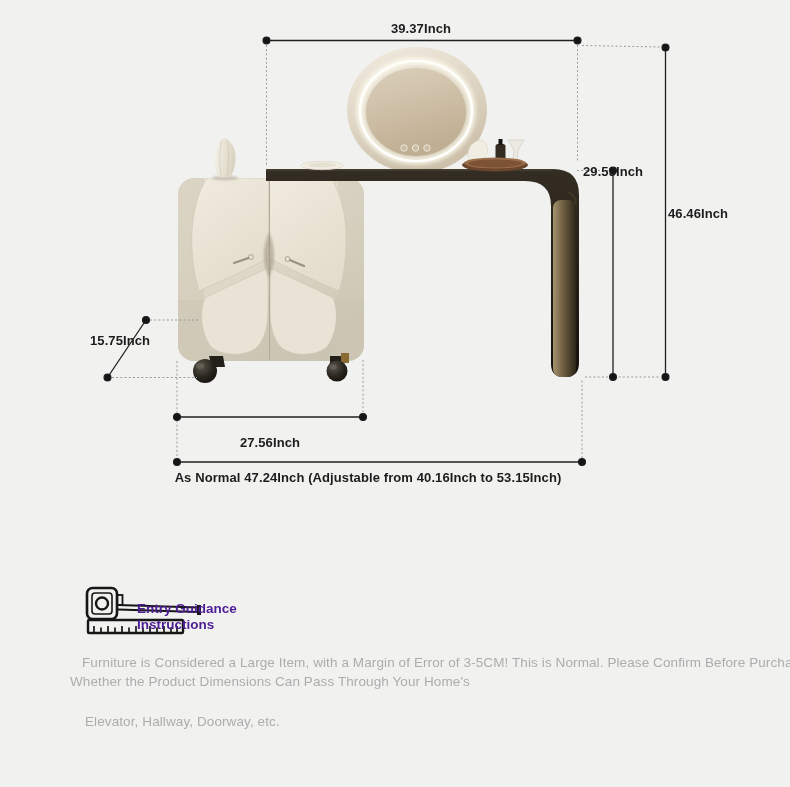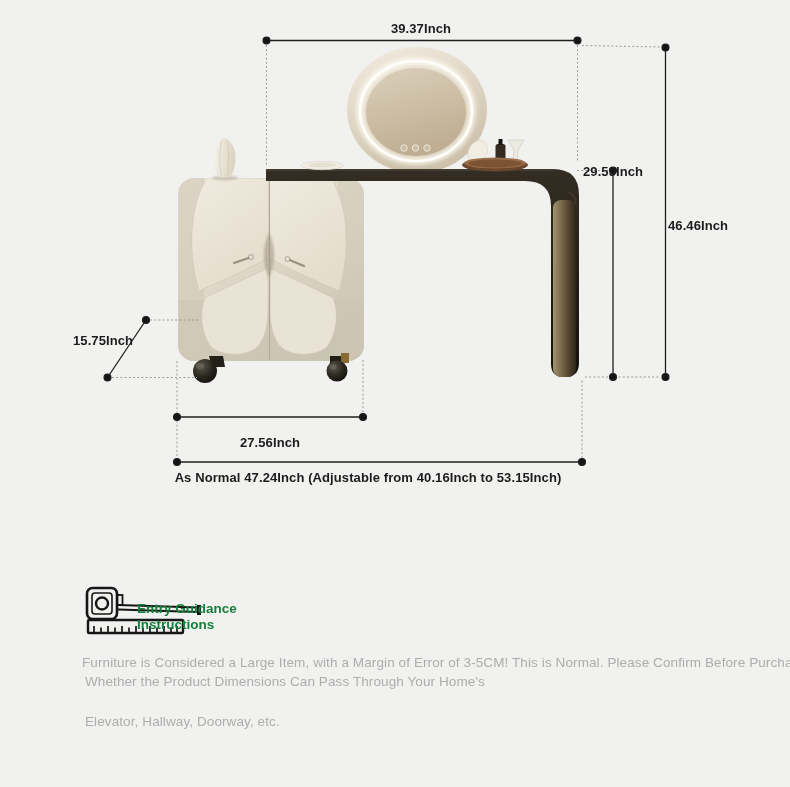--- a/index.html
+++ b/index.html
@@ -9,28 +9,28 @@
   }
   .stage svg.scene{position:absolute;left:0;top:0;}
   .dim-label{
     position:absolute;font-size:13px;font-weight:700;color:#1c1c1c;white-space:nowrap;
     letter-spacing:.1px;
   }
   .dim-label.centered{transform:translateX(-50%);}
   .guide-icon{position:absolute;left:85px;top:585px;width:130px;height:52px;}
   .guide-title{
     position:absolute;left:137px;top:601px;font-size:13.5px;font-weight:700;
-    color:#15803d;line-height:15.5px;white-space:nowrap;
+    color:#4c1d95;line-height:15.5px;white-space:nowrap;
   }
   .disclaimer{
     position:absolute;color:#adadad;font-size:13.5px;line-height:14.5px;white-space:nowrap;
     letter-spacing:.1px;
   }
   .disc-1{left:82px;top:656px;}
-  .disc-2{left:85px;top:675px;}
+  .disc-2{left:70px;top:675px;}
   .disc-3{left:85px;top:715px;}
 </style>
 </head>
 <body>
 
 <div class="stage">
 
   <svg class="scene" width="790" height="787" viewBox="0 0 790 787">
     <defs>
       <linearGradient id="gFrame" x1="0" y1="0" x2="0.4" y2="1">
@@ -205,22 +205,22 @@
       <g>
         <line x1="177" y1="462" x2="582" y2="462"></line>
         <circle cx="177" cy="462" r="3.4"></circle>
           <circle cx="582" cy="462" r="3.4"></circle>
       </g>
     </g>
   </svg>
 
   <div class="dim-label centered" style="left:421px;top:21px;">39.37Inch</div>
   <div class="dim-label" style="left:583px;top:148px;margin-top:16px;">29.53Inch</div>
-  <div class="dim-label" style="left:668px;top:218px;text-align:center;">46.46Inch</div>
-  <div class="dim-label" style="left:73px;top:333px;">15.75Inch</div>
+  <div class="dim-label" style="left:668px;top:206px;text-align:center;">46.46Inch</div>
+  <div class="dim-label" style="left:90px;top:333px;">15.75Inch</div>
   <div class="dim-label centered" style="left:270px;top:435px;">27.56Inch</div>
   <div class="dim-label centered" style="left:368px;top:470px;">As Normal 47.24Inch (Adjustable from 40.16Inch to 53.15Inch)</div>
 
   <svg class="guide-icon" viewBox="0 0 130 52">
     <g fill="none" stroke="#161616">
       <rect x="2" y="3" width="30" height="31" rx="5.5" stroke-width="2.6" fill="#f1f1ef"></rect>
       <rect x="7" y="8" width="20" height="21" rx="3" stroke-width="1.6"></rect>
       <circle cx="17" cy="18.5" r="6" stroke-width="2.4"></circle>
       <rect x="32.5" y="10" width="5" height="10" stroke-width="1.8" fill="#f1f1ef"></rect>
       <line x1="33" y1="20" x2="113" y2="22.5" stroke-width="2"></line>

